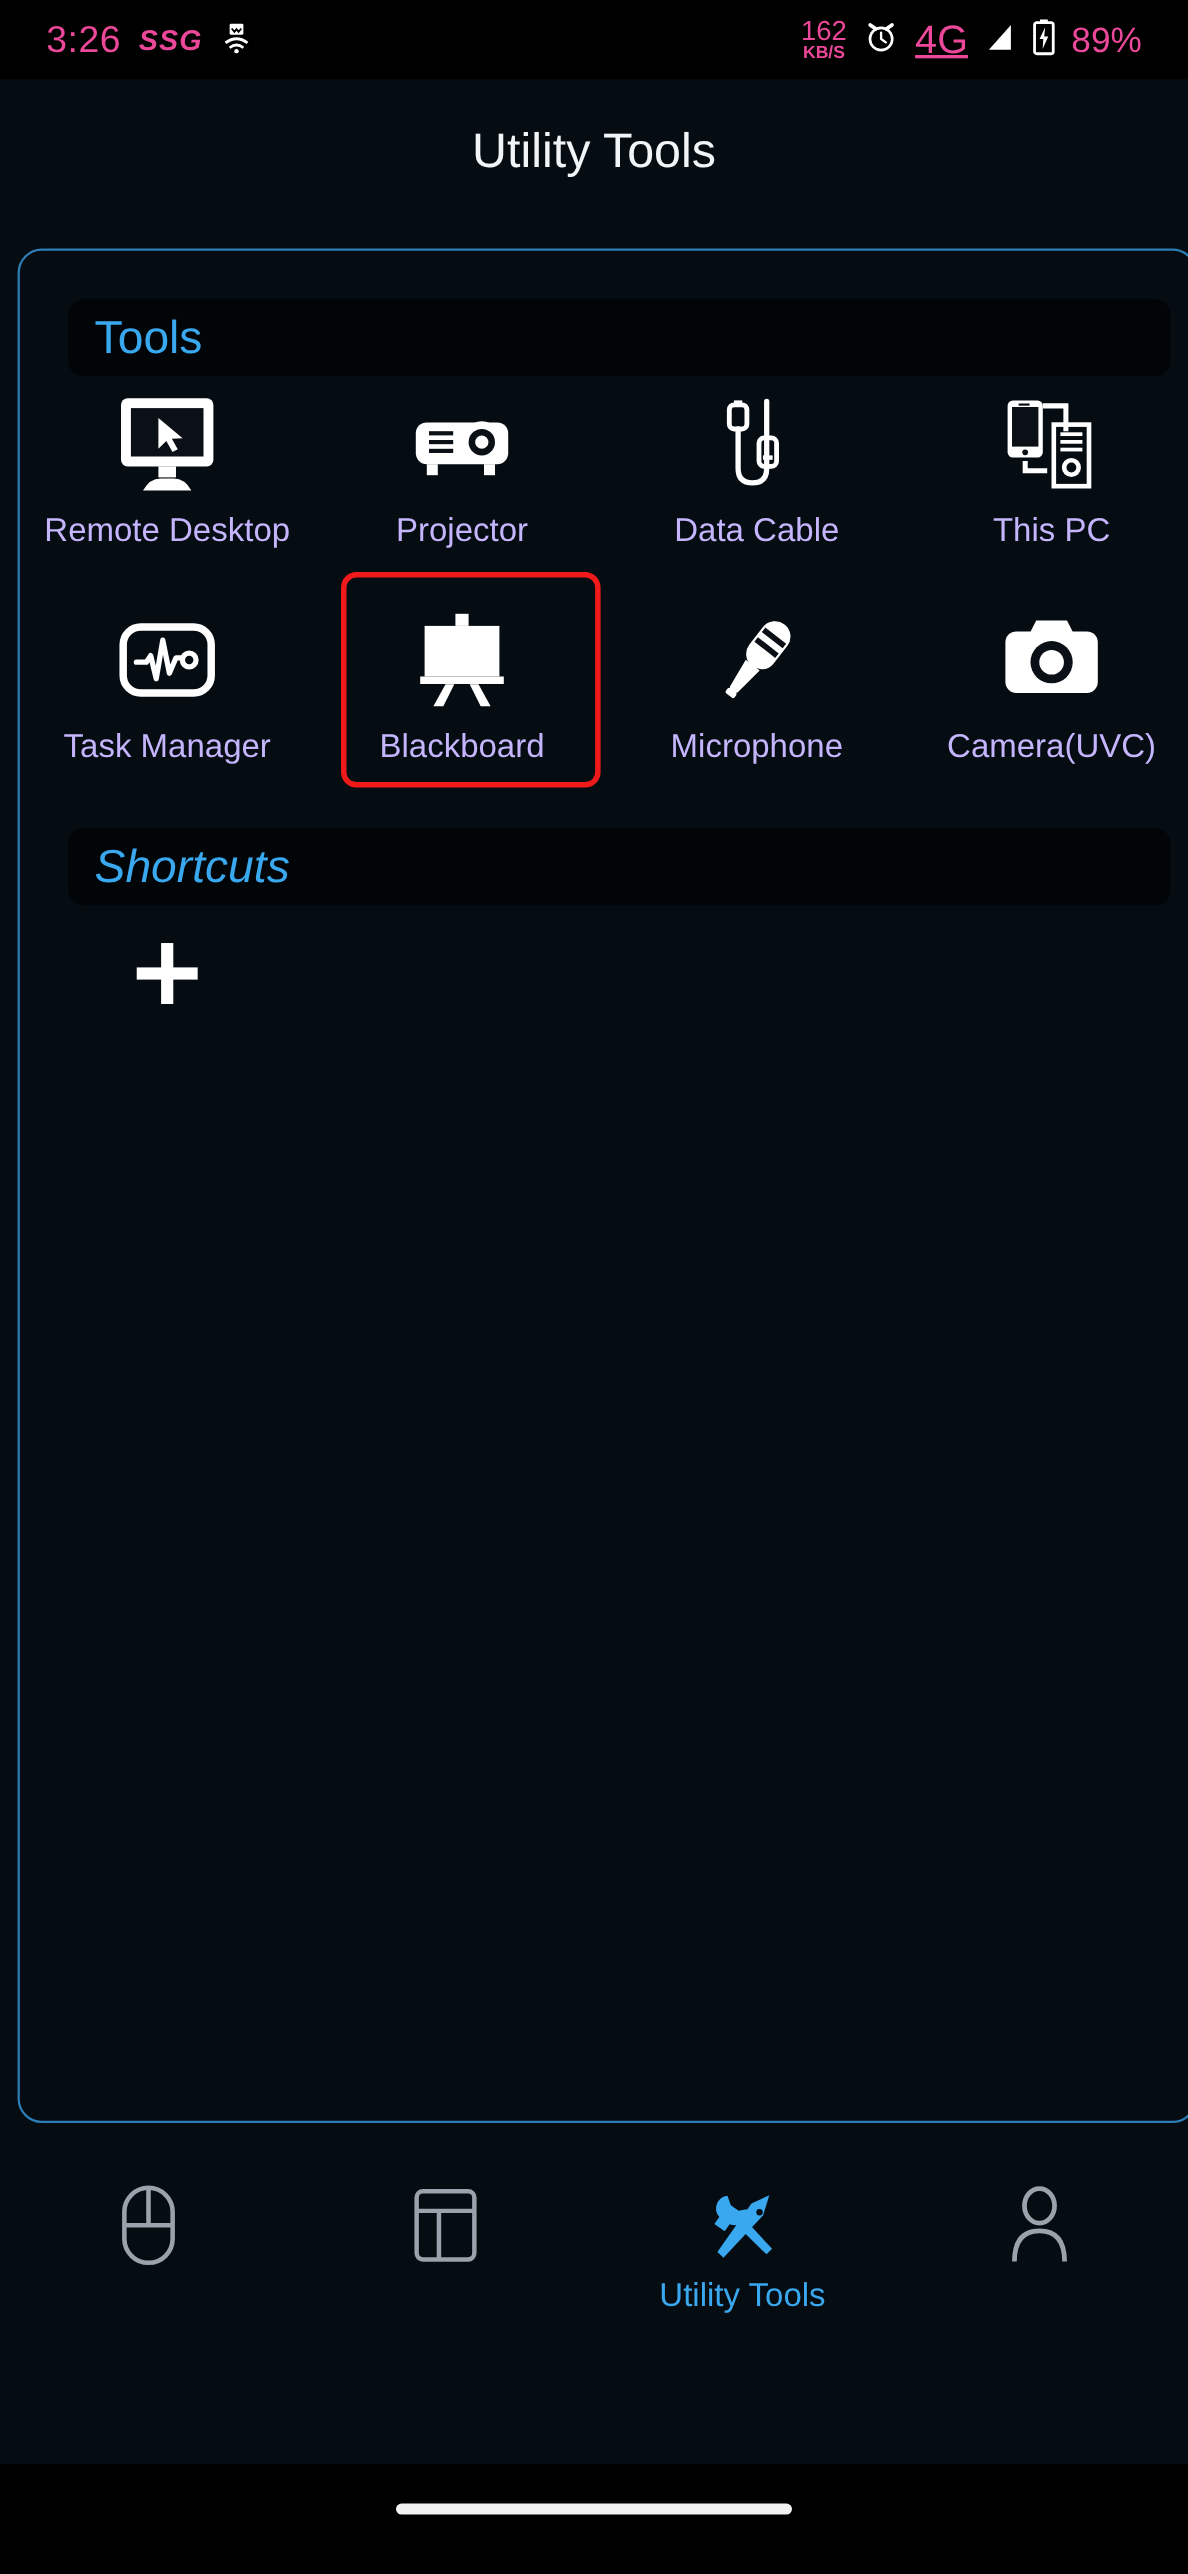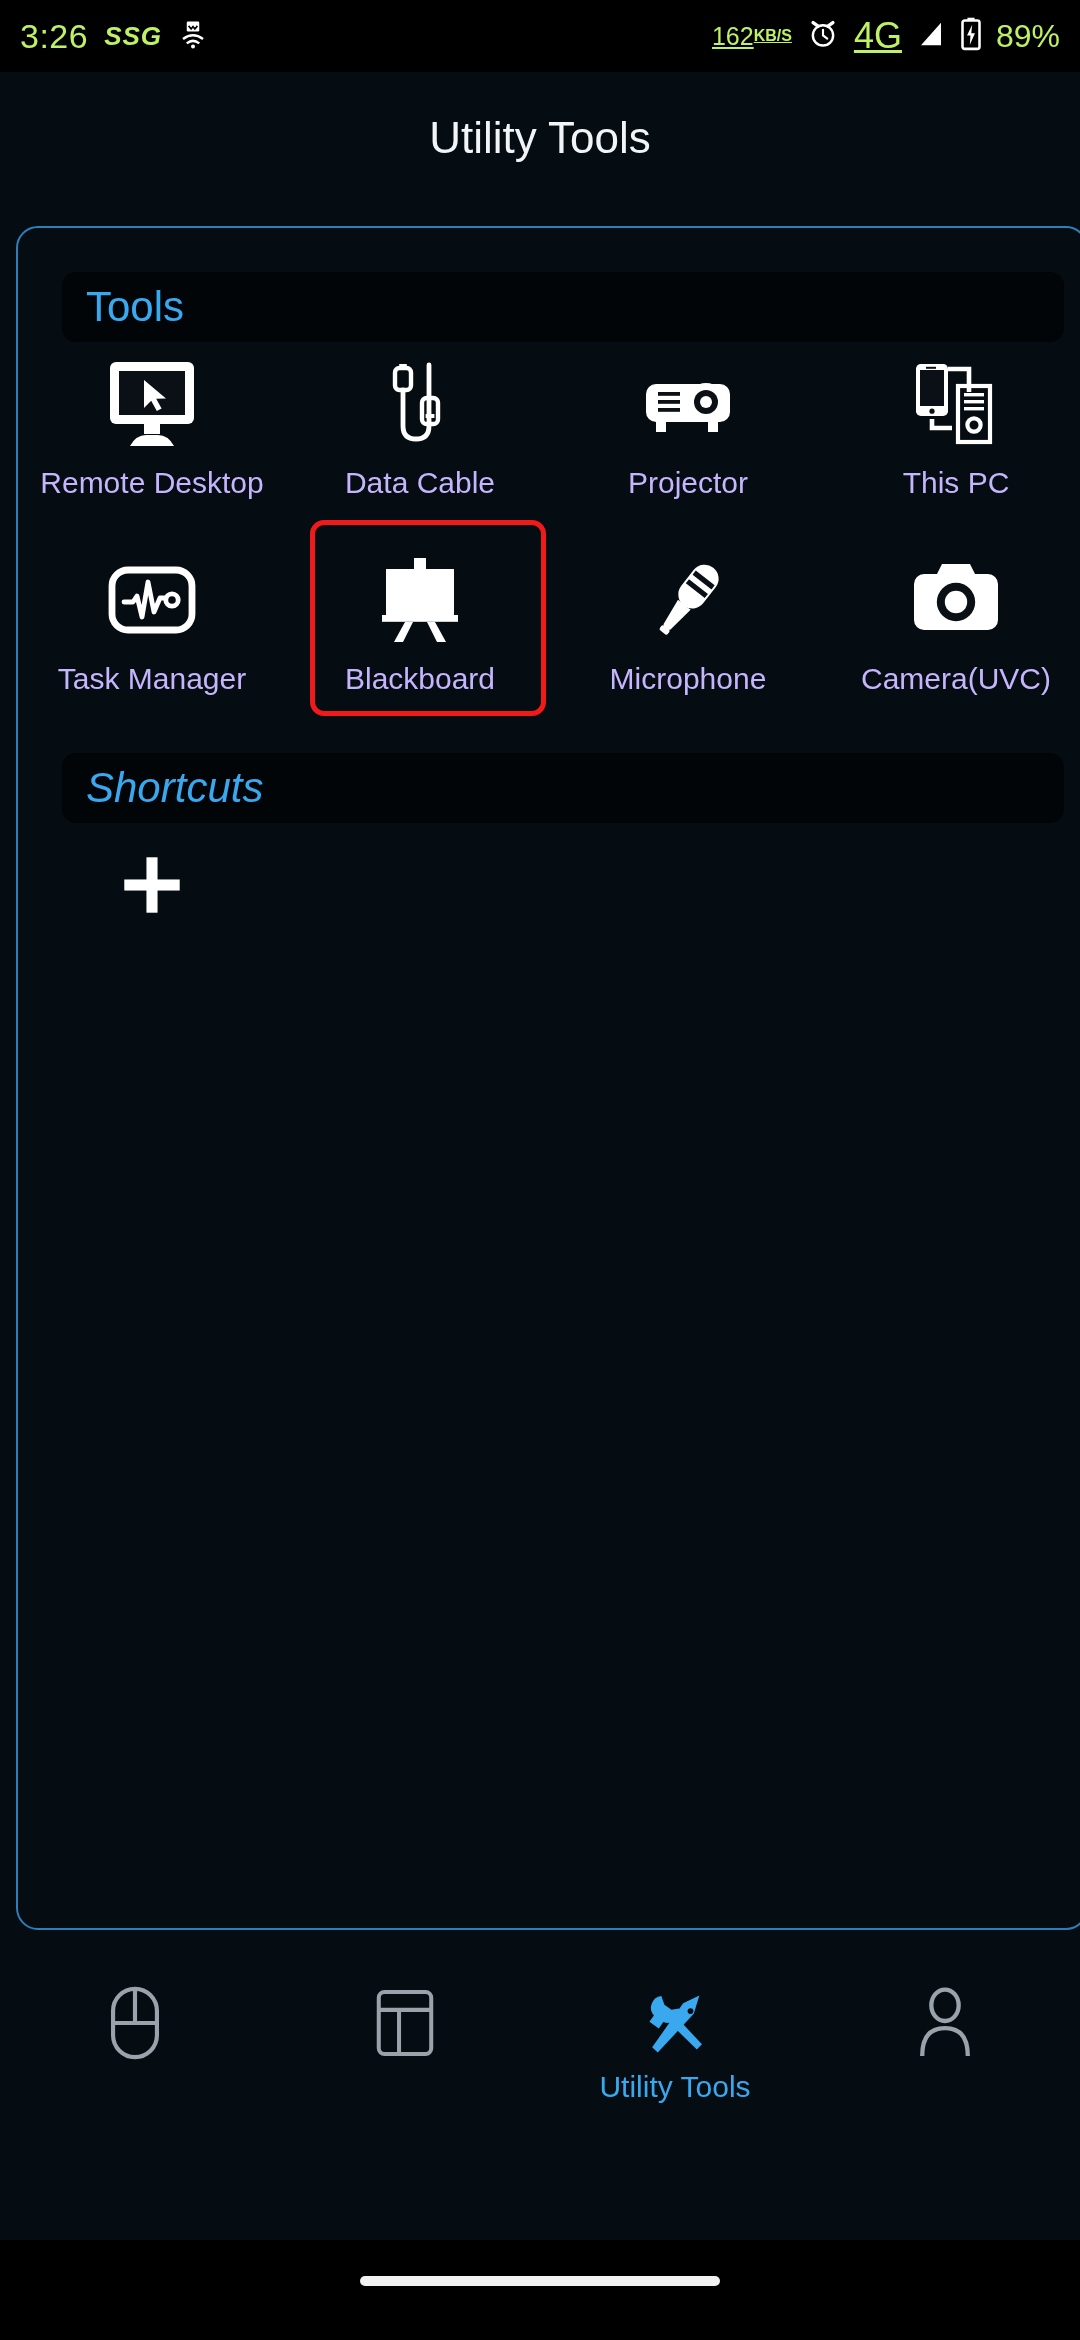--- a/index.html
+++ b/index.html
@@ -14,28 +14,28 @@
     width:1080px; height:2340px;
     background:#050c12;
   }
 
   
   #statusbar {
     position:absolute; top:0; left:0;
     width:1080px; height:72px;
     background:#000000;
     display:flex; align-items:center;
-    padding:0 20px;
-    color:#bef264;
+    padding:0 42px;
+    color:#ec4899;
   }
   .sb-left { display:flex; align-items:center; gap:16px; }
   .sb-right { display:flex; align-items:center; gap:14px; margin-left:auto; }
   .sb-clock { font-size:34px; letter-spacing:.5px; }
   .sb-ssg { font-size:26px; font-style:italic; font-weight:bold; letter-spacing:1px; }
-  .sb-net { display:flex; flex-direction:row; align-items:center; line-height:1;text-decoration:underline; }
+  .sb-net { display:flex; flex-direction:column; align-items:center; line-height:1; }
   .sb-net .n1 { font-size:25px; }
   .sb-net .n2 { font-size:16px; font-weight:bold; }
   .sb-4g { font-size:36px;text-decoration:underline; }
   .sb-batt { font-size:32px; }
   .ic { display:inline-block; }
 
   
   #title {
     position:absolute; top:113px; left:0; width:1080px;
     text-align:center;
@@ -203,45 +203,45 @@
             <rect x="20" y="33" width="8" height="5" fill="#fff"></rect>
             <path d="M13 44 Q16 38.5 21 38.5 H27 Q32 38.5 35 44 Z" fill="#fff"></path>
           </svg>
         </div>
         <div class="lbl">Remote Desktop</div>
       </div>
 
       <div class="cell">
         <div class="ico">
           <svg width="96" height="92" viewBox="0 0 48 46">
-            <rect x="11.5" y="5" width="8" height="11" rx="2.2" fill="none" stroke="#fff" stroke-width="2.2"></rect>
-            <rect x="13.6" y="3" width="3.8" height="2.6" fill="#fff"></rect>
-            <path d="M15.5 16 V34 Q15.5 40.5 22 40.5 Q28.5 40.5 28.5 34 V3.5" fill="none" stroke="#fff" stroke-width="2.4" stroke-linecap="round"></path>
-            <rect x="25" y="20" width="8" height="13" rx="2.4" fill="none" stroke="#fff" stroke-width="2.2"></rect>
-            <rect x="26.8" y="28" width="4.4" height="2" fill="#fff"></rect>
-          </svg>
-        </div>
-        <div class="lbl">Data Cable</div>
-      </div>
-
-      <div class="cell">
-        <div class="ico">
-          <svg width="96" height="92" viewBox="0 0 48 46">
             <rect x="3" y="13" width="42" height="19" rx="5" fill="#fff"></rect>
             <circle cx="33" cy="22" r="9.5" fill="#fff"></circle>
             <circle cx="33" cy="22" r="6" fill="#0a1016"></circle>
             <circle cx="33" cy="22" r="3" fill="#fff"></circle>
             <rect x="9" y="17" width="11" height="1.9" fill="#0a1016"></rect>
             <rect x="9" y="21" width="11" height="1.9" fill="#0a1016"></rect>
             <rect x="9" y="25" width="11" height="1.9" fill="#0a1016"></rect>
             <rect x="8" y="32" width="5" height="5" fill="#fff"></rect>
             <rect x="34" y="32" width="5" height="5" fill="#fff"></rect>
           </svg>
         </div>
         <div class="lbl">Projector</div>
+      </div>
+
+      <div class="cell">
+        <div class="ico">
+          <svg width="96" height="92" viewBox="0 0 48 46">
+            <rect x="11.5" y="5" width="8" height="11" rx="2.2" fill="none" stroke="#fff" stroke-width="2.2"></rect>
+            <rect x="13.6" y="3" width="3.8" height="2.6" fill="#fff"></rect>
+            <path d="M15.5 16 V34 Q15.5 40.5 22 40.5 Q28.5 40.5 28.5 34 V3.5" fill="none" stroke="#fff" stroke-width="2.4" stroke-linecap="round"></path>
+            <rect x="25" y="20" width="8" height="13" rx="2.4" fill="none" stroke="#fff" stroke-width="2.2"></rect>
+            <rect x="26.8" y="28" width="4.4" height="2" fill="#fff"></rect>
+          </svg>
+        </div>
+        <div class="lbl">Data Cable</div>
       </div>
 
       <div class="cell">
         <div class="ico">
           <svg width="96" height="92" viewBox="0 0 48 46">
             <rect x="4" y="3" width="16" height="26" rx="2.4" fill="#fff"></rect>
             <rect x="6" y="6" width="12" height="18" fill="#0a1016"></rect>
             <rect x="9" y="4.4" width="5" height="1" fill="#0a1016"></rect>
             <circle cx="12" cy="26.6" r="1.3" fill="#0a1016"></circle>
             <path d="M20 5.5 H30.5 V17" stroke="#fff" stroke-width="2.3" fill="none"></path>

